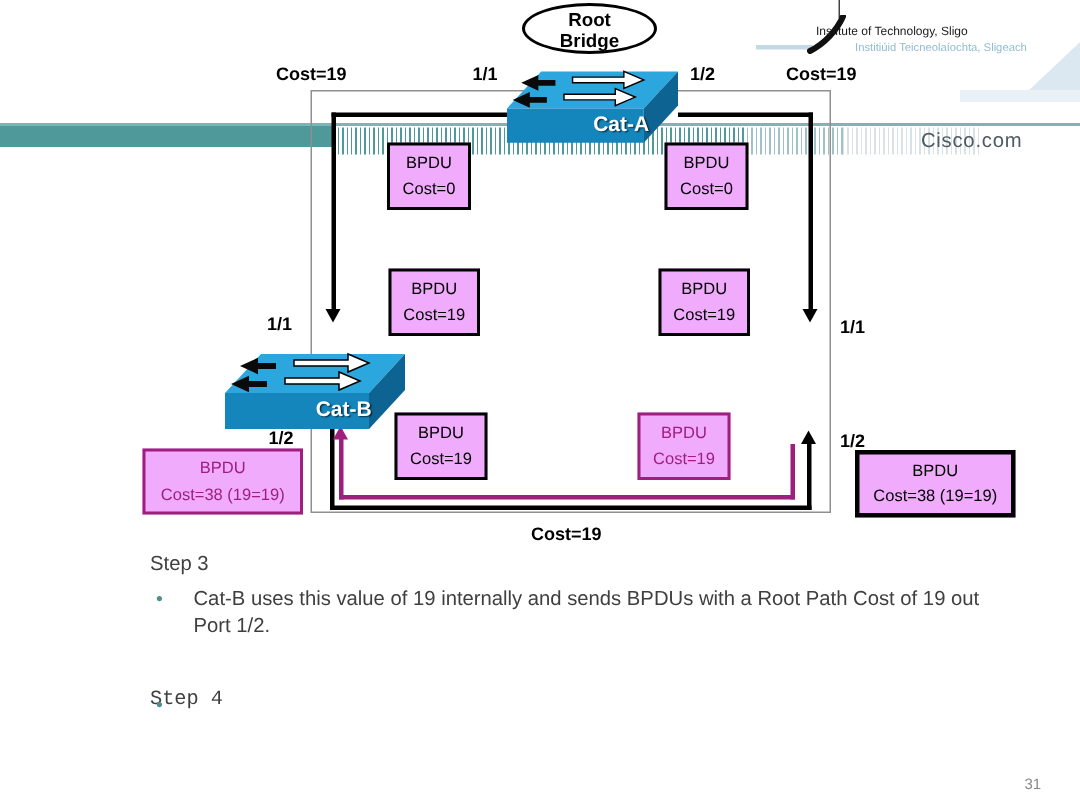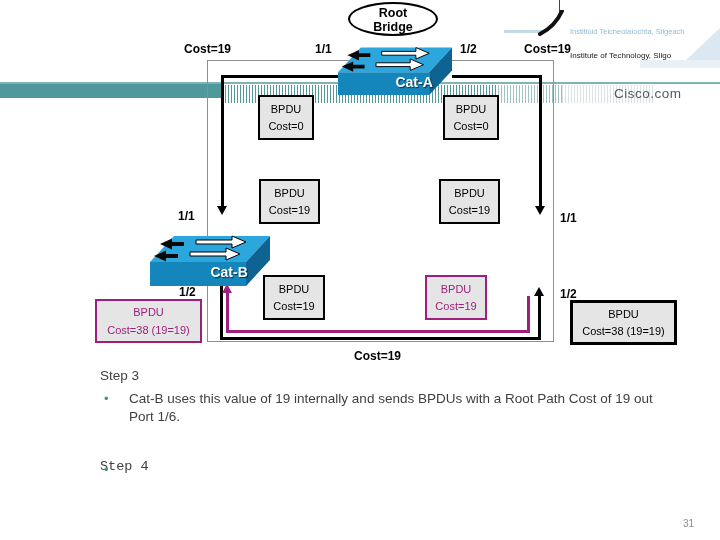--- a/index.html
+++ b/index.html
@@ -12,21 +12,21 @@
   .band-stripes{position:absolute;top:85px;height:18px;}
   .stripes-1{left:222px;width:276px;background:repeating-linear-gradient(90deg,#4f999b 0 1px,rgba(255,255,255,0) 1px 3px);}
   .stripes-2{left:498px;width:64px;background:repeating-linear-gradient(90deg,#9fc2c8 0 1px,rgba(255,255,255,0) 1px 3px);}
   .stripes-3{left:562px;width:92px;background:repeating-linear-gradient(90deg,#d9e3e6 0 1px,rgba(255,255,255,0) 1px 3px);}
   .cisco-label{position:absolute;left:614px;top:86px;font-size:13.5px;letter-spacing:.5px;color:#4e5a63;z-index:4;}
 
   
   .logo-tick{position:absolute;left:559px;top:0;width:1px;height:12px;background:#444;}
   .logo-swoosh{position:absolute;left:538px;top:10px;z-index:3;}
   .logo-underline{position:absolute;left:504px;top:30px;width:38px;height:3px;background:#c3d9e6;}
-  .logo-en{position:absolute;left:570px;top:16px;font-size:8px;color:#1a1a1a;z-index:3;margin-top:35px;}
+  .logo-en{position:absolute;left:544px;top:16px;font-size:8px;color:#1a1a1a;z-index:3;}
   .logo-ga{position:absolute;left:570px;top:27px;font-size:7.5px;color:#92bbd3;z-index:3;}
   .logo-tri{position:absolute;left:684px;top:28px;width:0;height:0;
             border-left:36px solid transparent;border-bottom:34px solid #dce8f1;}
   .logo-strip{position:absolute;left:640px;top:60px;width:80px;height:8px;background:#e9f0f6;}
 
   
   .thin-rect{position:absolute;left:207px;top:60px;width:345px;height:280px;border:1px solid #8f8f8f;z-index:2;}
   .line{position:absolute;background:#000;z-index:3;}
   .line.magenta{background:#9e1f7d;}
   .arrow-down{position:absolute;width:0;height:0;border-left:5px solid transparent;border-right:5px solid transparent;
@@ -58,21 +58,21 @@
   
   .switch{position:absolute;z-index:4;}
   .sw-a{left:332px;top:40px;width:126px;height:57px;}
   .sw-b{left:147px;top:228px;width:126px;height:60px;}
   .sw-c{left:486px;top:228px;width:126px;height:60px;}
   .switch svg{position:absolute;left:0;top:0;width:100%;height:100%;}
   .sw-label{position:absolute;left:0;top:60%;width:80%;text-align:right;color:#fff;font-weight:bold;
             font-size:14px;text-shadow:1px 1px 1px rgba(0,0,0,.65);}
 
   
-  .bpdu{position:absolute;background:#e5e5e5;border:2px solid #000;z-index:6;box-sizing:border-box;
+  .bpdu{position:absolute;background:#f0abfc;border:2px solid #000;z-index:6;box-sizing:border-box;
         display:flex;flex-direction:column;justify-content:space-evenly;text-align:center;
         font-size:11px;color:#000;}
   .bpdu.magenta{border-color:#9e1f7d;color:#9e1f7d;}
   .b0{left:258px;top:95px;width:56px;height:45px;}
   .b1{left:443px;top:95px;width:56px;height:45px;}
   .b2{left:259px;top:179px;width:61px;height:45px;}
   .b3{left:439px;top:179px;width:61px;height:45px;}
   .b4{left:263px;top:275px;width:62px;height:45px;}
   .b5{left:425px;top:275px;width:62px;height:45px;}
   .b6{left:95px;top:299px;width:107px;height:44px;}
@@ -207,18 +207,18 @@
   <div class="dlabel l-p-a2">1/2</div>
   <div class="dlabel l-cost-tr">Cost=19</div>
   <div class="dlabel l-p-b1">1/1</div>
   <div class="dlabel l-p-b2">1/2</div>
   <div class="dlabel l-p-c1">1/1</div>
   <div class="dlabel l-p-c2">1/2</div>
   <div class="dlabel l-cost-bot">Cost=19</div>
 
   <div class="step-title t3">Step 3</div>
   <div class="bullet bl1">•</div>
-  <div class="step-text s3">Cat-B uses this value of 19 internally and sends BPDUs with a Root Path Cost of 19 out Port 1/6.</div>
+  <div class="step-text s3">Cat-B uses this value of 19 internally and sends BPDUs with a Root Path Cost of 19 out Port 1/2.</div>
   <div class="step-title t4">Step 4</div>
   <div class="bullet bl2">•</div>
 
   <div class="page-num">31</div>
 </div>
 
 </body></html>

